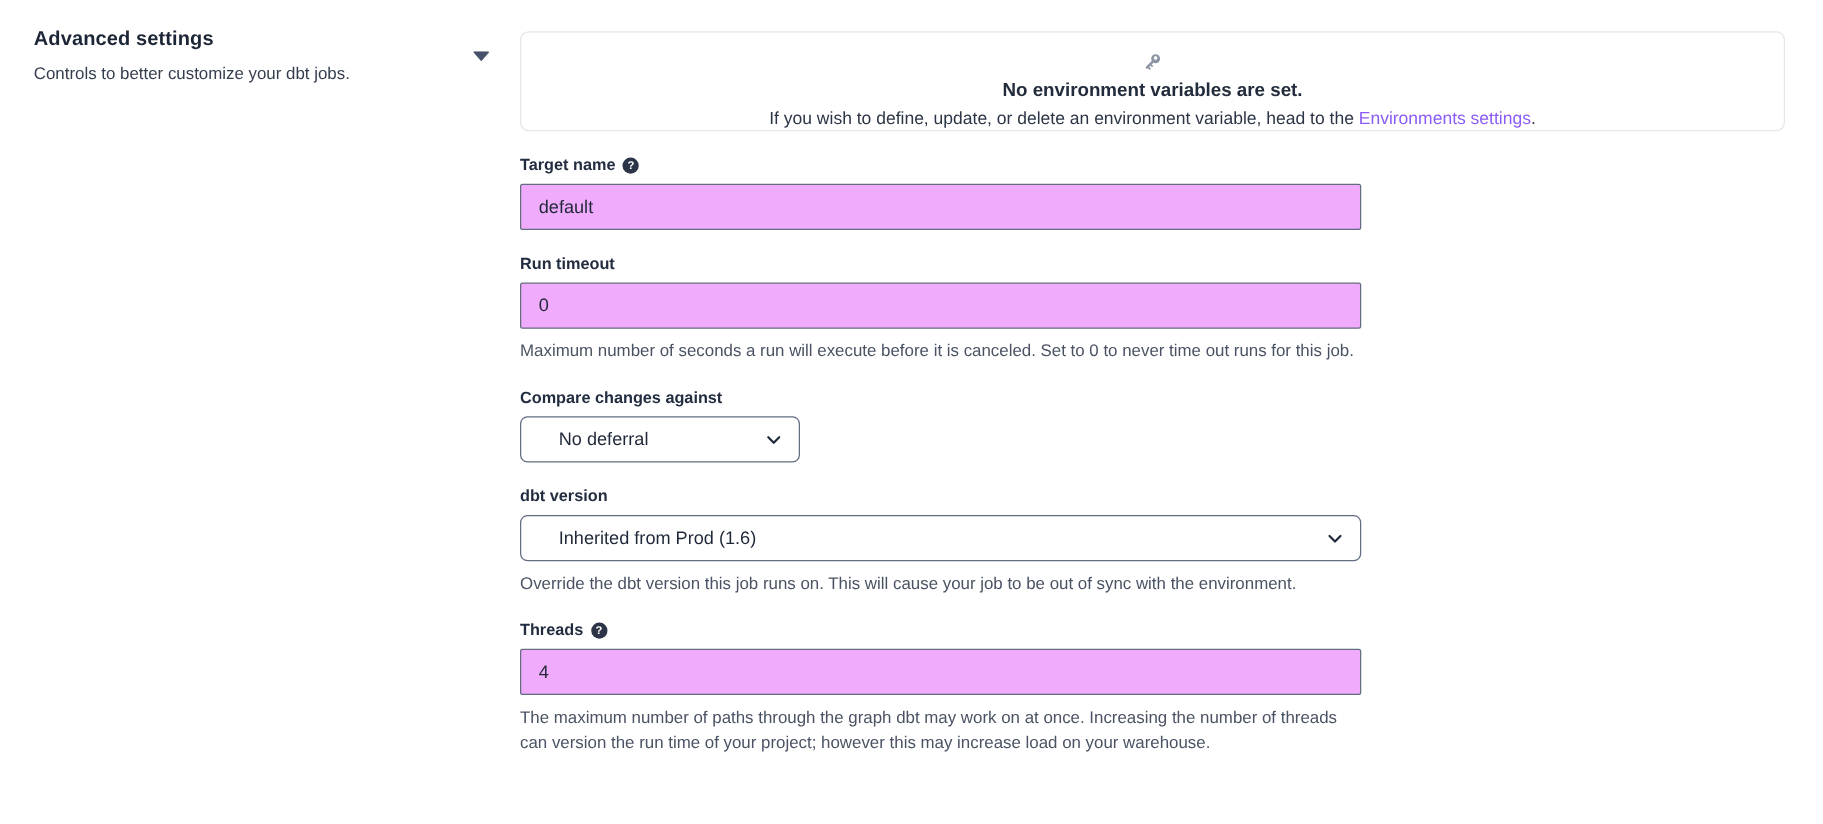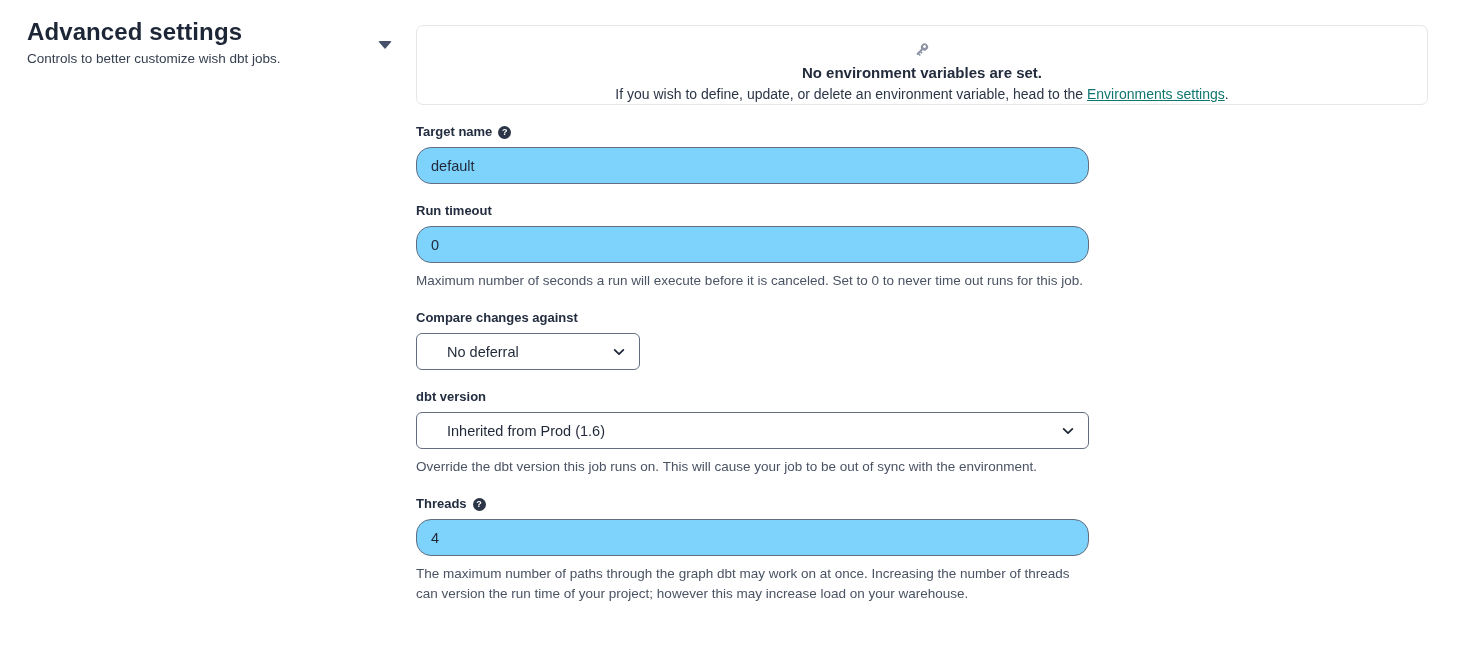--- a/index.html
+++ b/index.html
@@ -1,61 +1,61 @@
 <!DOCTYPE html>
 <html><head>
 <meta charset="utf-8">
 <style>
   * { box-sizing: border-box; margin: 0; padding: 0; }
   html, body { width: 1458px; height: 659px; background: #ffffff; overflow: hidden; }
   body { font-family: "Liberation Sans", sans-serif; color: #222b3a; position: relative; }
 
   
   .left-header { position: absolute; left: 27px; top: 20px; width: 340px; }
-  .page-title { font-size: 24px; font-weight: 700; color: #1d2636; line-height: 24px; letter-spacing: .1px; }
+  .page-title { font-size: 16px; font-weight: 700; color: #1d2636; line-height: 24px; letter-spacing: .1px; }
   .page-subtitle { margin-top: 6px; font-size: 13.5px; color: #343e4e; line-height: 17px; }
   .collapse-caret { position: absolute; left: 378px; top: 41px; width: 0; height: 0; cursor: pointer;
     border-left: 7px solid transparent; border-right: 7px solid transparent; border-top: 8px solid #47526a; border-radius: 2px; }
 
   
   .main { position: absolute; left: 416px; top: 25px; width: 1012px; }
 
   
   .env-panel { width: 100%; height: 80px; border: 1px solid #e4e6ea; border-radius: 7px;
     display: flex; flex-direction: column; align-items: center; padding-top: 15px; background: #fff; }
   .env-icon { width: 22px; height: 22px; }
   .env-title { margin-top: 5px; font-size: 15px; font-weight: 700; color: #232c3c; line-height: 19px; }
   .env-message { margin-top: 3px; font-size: 14px; color: #2c3546; line-height: 19px; }
-  .env-link { color: #0f766e; text-decoration: underline; cursor: pointer; }
+  .env-link { color: #8b5cf6; cursor: pointer; }
 
   
   .field-group { margin-top: 19px; }
   .field-label-row { display: flex; align-items: center; gap: 6px; margin-bottom: 7px; }
   .field-label { font-size: 13px; font-weight: 700; color: #232d40; line-height: 16px; }
   .help-icon { width: 13px; height: 13px; border-radius: 50%; background: #2c3547; color: #ffffff;
     font-size: 9px; font-weight: 700; display: inline-flex; align-items: center; justify-content: center;
     line-height: 1; cursor: pointer; }
-  .text-input { width: 673px; height: 37px; border: 1px solid #636d80; border-radius: 15px;
+  .text-input { width: 673px; height: 37px; border: 1px solid #636d80; border-radius: 2px;
     padding: 0 14px; font-family: "Liberation Sans", sans-serif; font-size: 14.5px; color: #1f2838;
-    background: #7dd3fc; outline: none; display: block; }
+    background: #f0abfc; outline: none; display: block; }
   .select-box { height: 37px; border: 1px solid #636d80; border-radius: 6px; background: #fff;
     display: flex; align-items: center; justify-content: space-between; padding: 0 13px 0 30px;
     cursor: pointer; }
   .select-box.full { width: 673px; gap: 42px; }
   .select-box.small { width: 224px; }
   .select-value { font-size: 14.5px; color: #1f2838; }
   .chevron-down { width: 14px; height: 14px; flex: 0 0 auto; }
   .field-help { margin-top: 8px; font-size: 13.5px; color: #4a5363; line-height: 20px; max-width: 675px; }
 </style>
 </head>
 <body>
 
 <div class="left-header">
   <h1 class="page-title">Advanced settings</h1>
-  <div class="page-subtitle">Controls to better customize wish dbt jobs.</div>
+  <div class="page-subtitle">Controls to better customize your dbt jobs.</div>
 </div>
 <div class="collapse-caret"></div>
 
 <div class="main">
 
   <div class="env-panel">
     <svg class="env-icon" viewBox="0 0 24 24">
       <g transform="rotate(-45 12 12)" fill="#8c94a3">
         <circle cx="17" cy="12" r="5"></circle>
         <circle cx="17.6" cy="11.4" r="2" fill="#ffffff"></circle>

